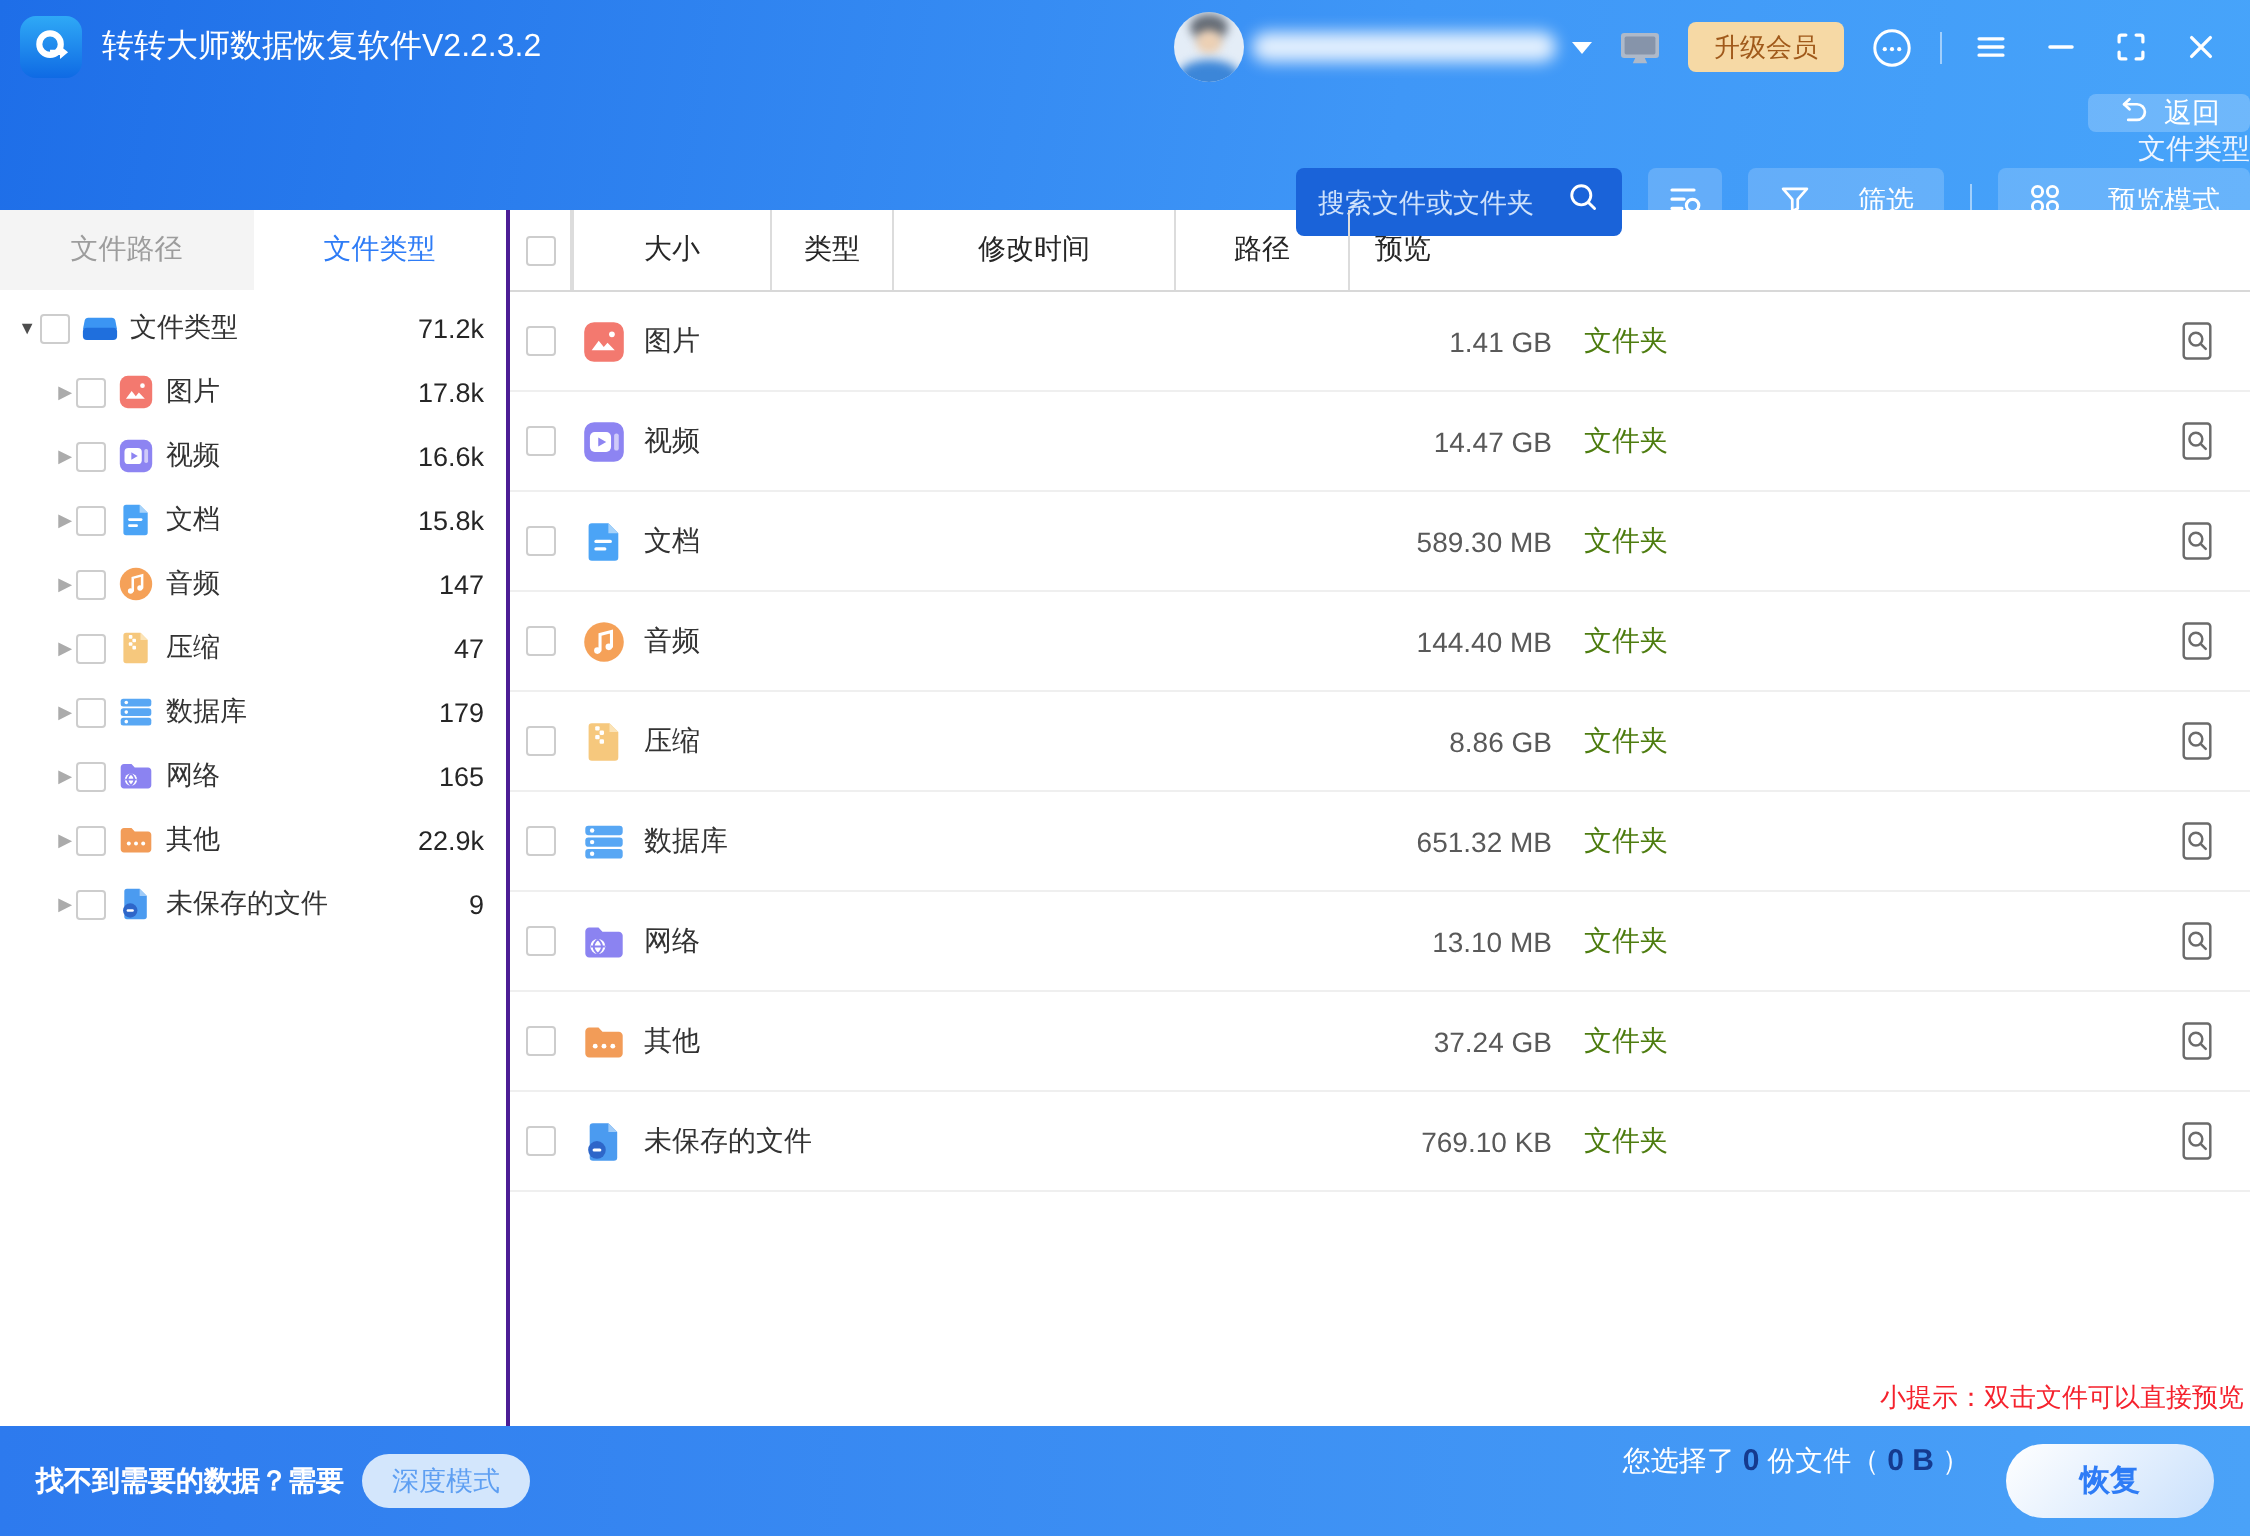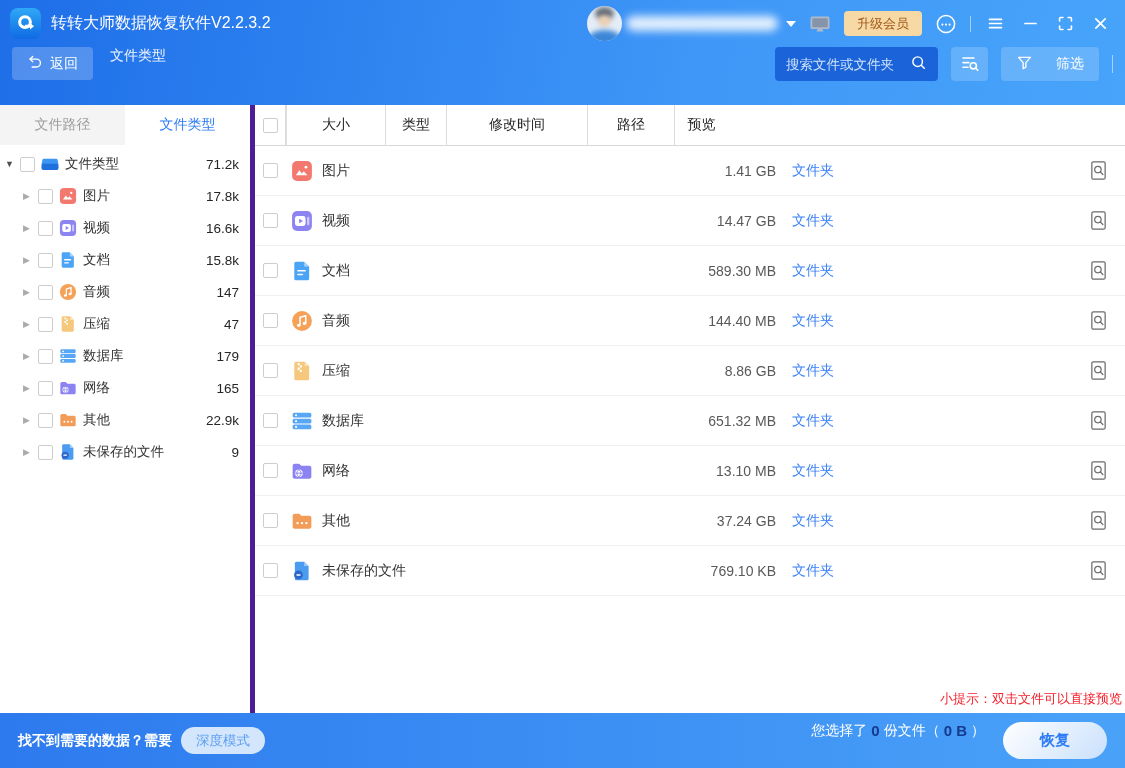--- a/index.html
+++ b/index.html
@@ -22,38 +22,38 @@
   .av-body { bottom:-5px; left:2px; width:31px; height:16px; background:#3c86d8; border-radius:50% 50% 0 0; filter:blur(2.5px); }
   .name-blur { width:152px; height:15px; border-radius:8px; background:rgba(255,255,255,.85); filter:blur(4px); margin-left:4px; }
   .caret { width:0; height:0; border-left:5px solid transparent; border-right:5px solid transparent; border-top:6px solid #fff; margin-left:8px; }
   .tb-icon { display:flex; cursor:pointer; }
   .tb-icon svg { width:22px; height:22px; }
   .upgrade-btn { background:#f6d9a5; color:#a0591a; border:none; border-radius:4px; height:25px; padding:0 13px; font-size:13px; cursor:pointer; white-space:nowrap; }
   .tb-divider { width:1px; height:16px; background:rgba(255,255,255,.5); }
   .win-btn { display:flex; width:22px; justify-content:center; cursor:pointer; }
   .win-btn svg { width:17px; height:17px; }
 
-  .toolbar { height:58px; display:flex; align-items:flex-start; padding:0 12px; }
+  .toolbar { height:58px; display:flex; align-items:flex-end; padding:0 0;flex-direction:column; }
   .back-btn { display:flex; align-items:center; gap:7px; background:rgba(255,255,255,.22); color:#fff; border:none; border-radius:4px; height:33px; padding:0 15px; font-size:14px; cursor:pointer; }
   .back-btn svg { width:16px; height:16px; }
   .crumb { color:#eef5ff; font-size:14px; margin-left:17px; }
   .tool-right { margin-left:auto; display:flex; align-items:center; gap:13px; }
   .search-box { width:163px; height:34px; background:#1a63d9; border-radius:4px; display:flex; align-items:center; padding:0 11px; gap:8px; }
   .search-box input { flex:1; min-width:0; background:transparent; border:none; outline:none; color:#fff; font-size:13.5px; font-family:inherit; }
   .search-box input::placeholder { color:#cfe2fb; }
   .search-box svg { width:17px; height:17px; flex-shrink:0; cursor:pointer; }
   .sq-btn { width:37px; height:34px; background:rgba(255,255,255,.18); border:none; border-radius:4px; display:flex; align-items:center; justify-content:center; cursor:pointer; }
   .sq-btn svg { width:20px; height:20px; }
   .tool-btn { height:34px; background:rgba(255,255,255,.18); border:none; border-radius:4px; color:#fff; font-size:14px; display:flex; align-items:center; gap:23px; padding:0 15px; cursor:pointer; white-space:nowrap; }
   .tool-btn svg { width:17px; height:17px; }
   .tool-divider { width:1px; height:18px; background:rgba(255,255,255,.5); }
 
   
   .body { flex:1; display:flex; min-height:0; }
-  .sidebar { width:255px; border-right:5px solid #4c1d95; display:flex; flex-direction:column; background:#fff; flex-shrink:0; }
+  .sidebar { width:255px; border-right:2px solid #4c1d95; display:flex; flex-direction:column; background:#fff; flex-shrink:0;text-align:right; }
   .side-tabs { height:40px; display:flex; flex-shrink:0; }
   .side-tab { flex:1; display:flex; align-items:center; justify-content:center; font-size:14px; cursor:pointer; }
   .side-tab.inactive { background:#f4f4f4; color:#9d9d9d; }
   .side-tab.active { background:#fff; color:#2e7cf6; }
   .tree { padding-top:3px; overflow:hidden; }
   .tree-item { height:32px; display:flex; align-items:center; padding-right:11px; cursor:pointer; }
   .tree-item.root { padding-left:5px; }
   .tree-item.child { padding-left:23px; }
   .tw { width:13px; font-size:9px; color:#4e4e4e; flex-shrink:0; }
   .tree-item.child .tw { color:#ababab; }
@@ -74,21 +74,21 @@
   .col-type { width:60px; text-align:center; flex-shrink:0; }
   .col-mod { width:140px; text-align:center; flex-shrink:0; }
   .col-path { width:86px; text-align:center; flex-shrink:0; }
   .col-prev { width:53px; display:flex; justify-content:center; flex-shrink:0; }
   .trow { height:50px; display:flex; align-items:center; border-bottom:1px solid #efefef; font-size:14px; }
   .trow .col-name { display:flex; align-items:center; text-align:left; padding-left:5px; gap:9px; }
   .row-icon { width:22px; height:22px; flex-shrink:0; }
   .row-icon svg { width:22px; height:22px; display:block; }
   .row-label { color:#333; white-space:nowrap; }
   .cell-size { color:#595959; text-align:right; padding-right:6px; }
-  .cell-type { color:#3b82f6; }
+  .cell-type { color:#4d7c0f; }
   .preview-link { cursor:pointer; display:flex; }
   .preview-link svg { width:19px; height:21px; }
   .hint { position:absolute; right:3px; bottom:5px; color:#f5222d; font-size:13px; white-space:nowrap; }
 
   
   .bottombar { height:55px; background:linear-gradient(90deg,#2d7aee 0%,#4aa2f8 100%); display:flex; align-items:center; padding:0 18px; flex-shrink:0; }
   .bb-q { color:#fff; font-size:14px; font-weight:bold; white-space:nowrap; }
   .deep-btn { margin-left:9px; background:#d3e6fc; color:#5e9ff2; border:none; border-radius:14px; height:27px; padding:0 15px; font-size:13.5px; cursor:pointer; white-space:nowrap; }
   .bb-right { margin-left:auto; display:flex; color:#fff; font-size:14px; white-space:nowrap; }
   .bb-num { color:#153a8e; font-weight:bold; font-size:15px; margin:0 4px; }
@@ -191,20 +191,31 @@
         </button>
         <button class="tool-btn">
           <span>
             <svg viewBox="0 0 20 20" fill="none" stroke="#fff" stroke-width="1.6" stroke-linejoin="round">
                 <path d="M3 4h14l-5.4 6.2v5.4l-3.2 1.6v-7z"></path>
               </svg>
           </span>
           <span>筛选</span>
         </button>
         <span class="tool-divider"></span>
+        <button class="tool-btn">
+          <span>
+            <svg viewBox="0 0 20 20" fill="none" stroke="#fff" stroke-width="1.7">
+                <circle cx="5.6" cy="5.6" r="3"></circle>
+                <circle cx="14.4" cy="5.6" r="3"></circle>
+                <circle cx="5.6" cy="14.4" r="3"></circle>
+                <circle cx="14.4" cy="14.4" r="3"></circle>
+              </svg>
+          </span>
+          <span>预览模式</span>
+        </button>
       </div>
     </div>
   </div>
 
   <div class="body">
     <aside class="sidebar">
       <div class="side-tabs">
         <div class="side-tab inactive">文件路径</div>
         <div class="side-tab active">文件类型</div>
       </div>

